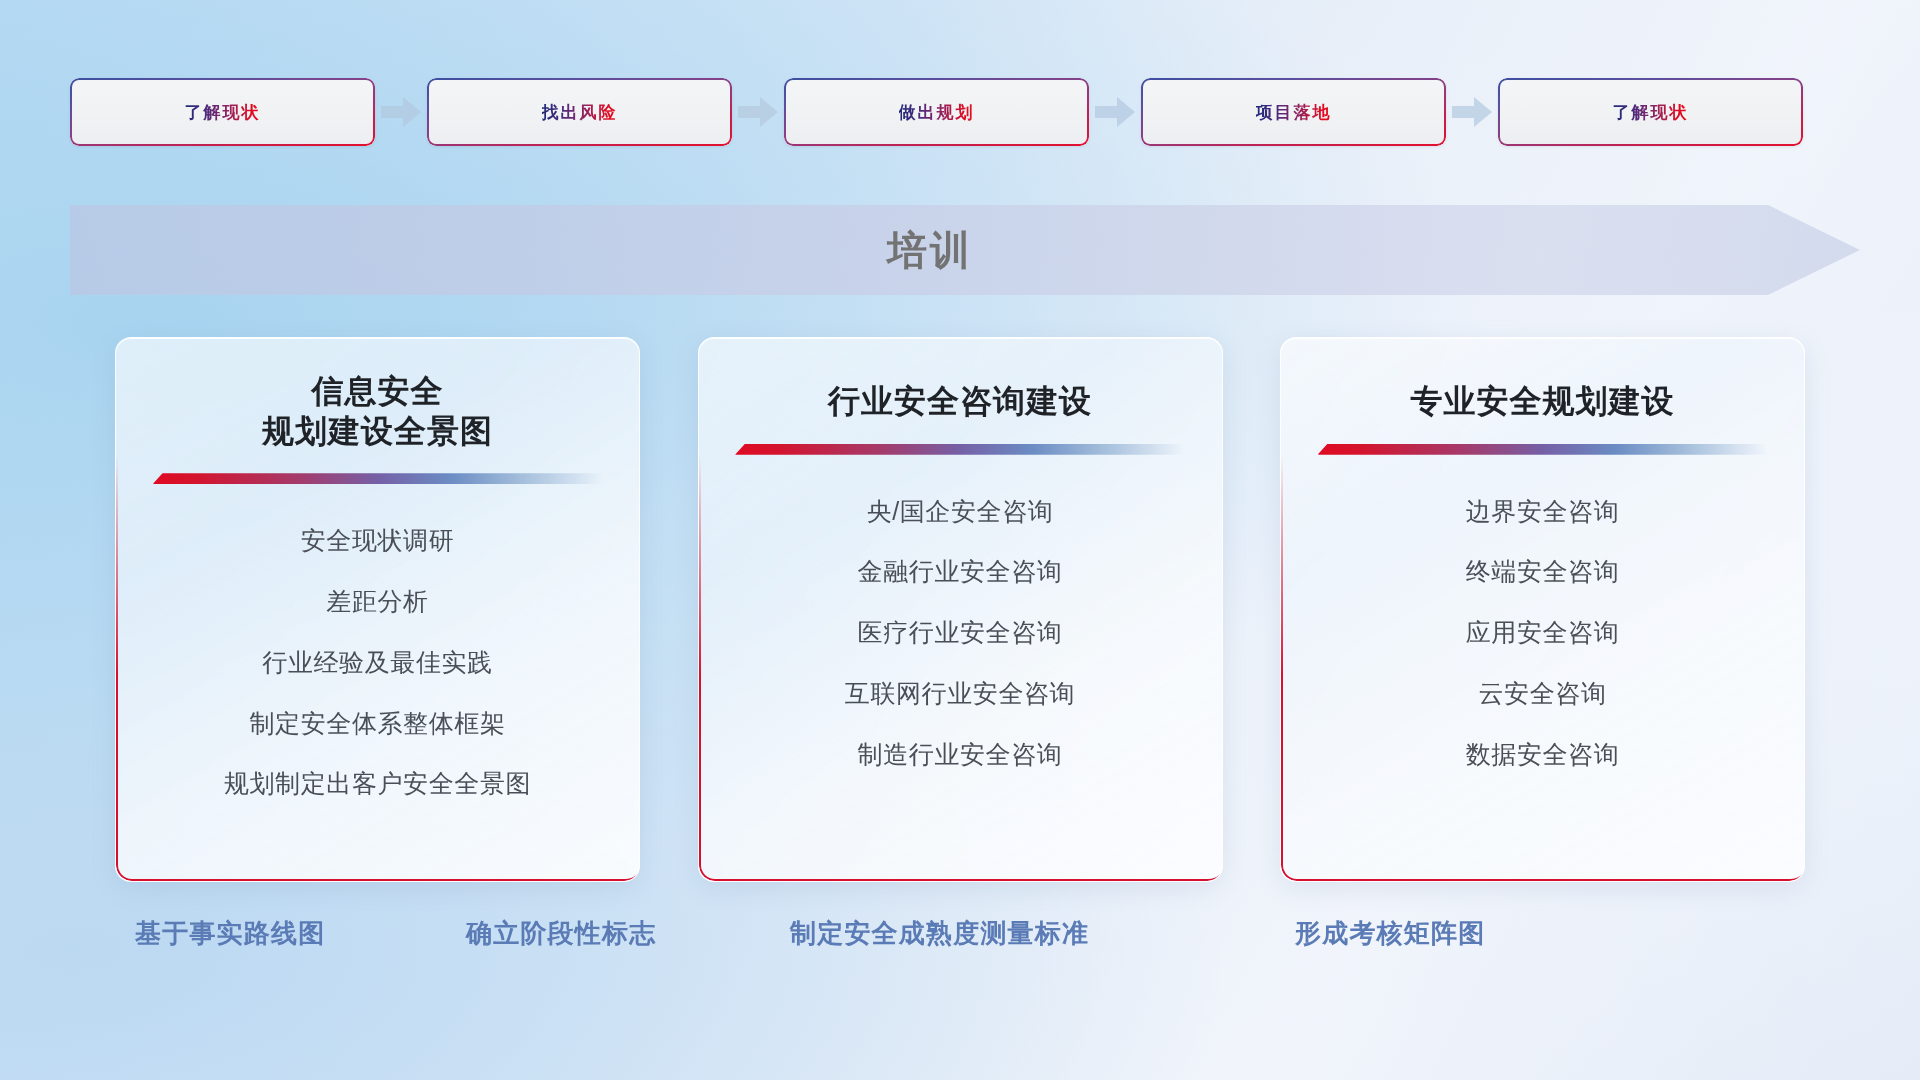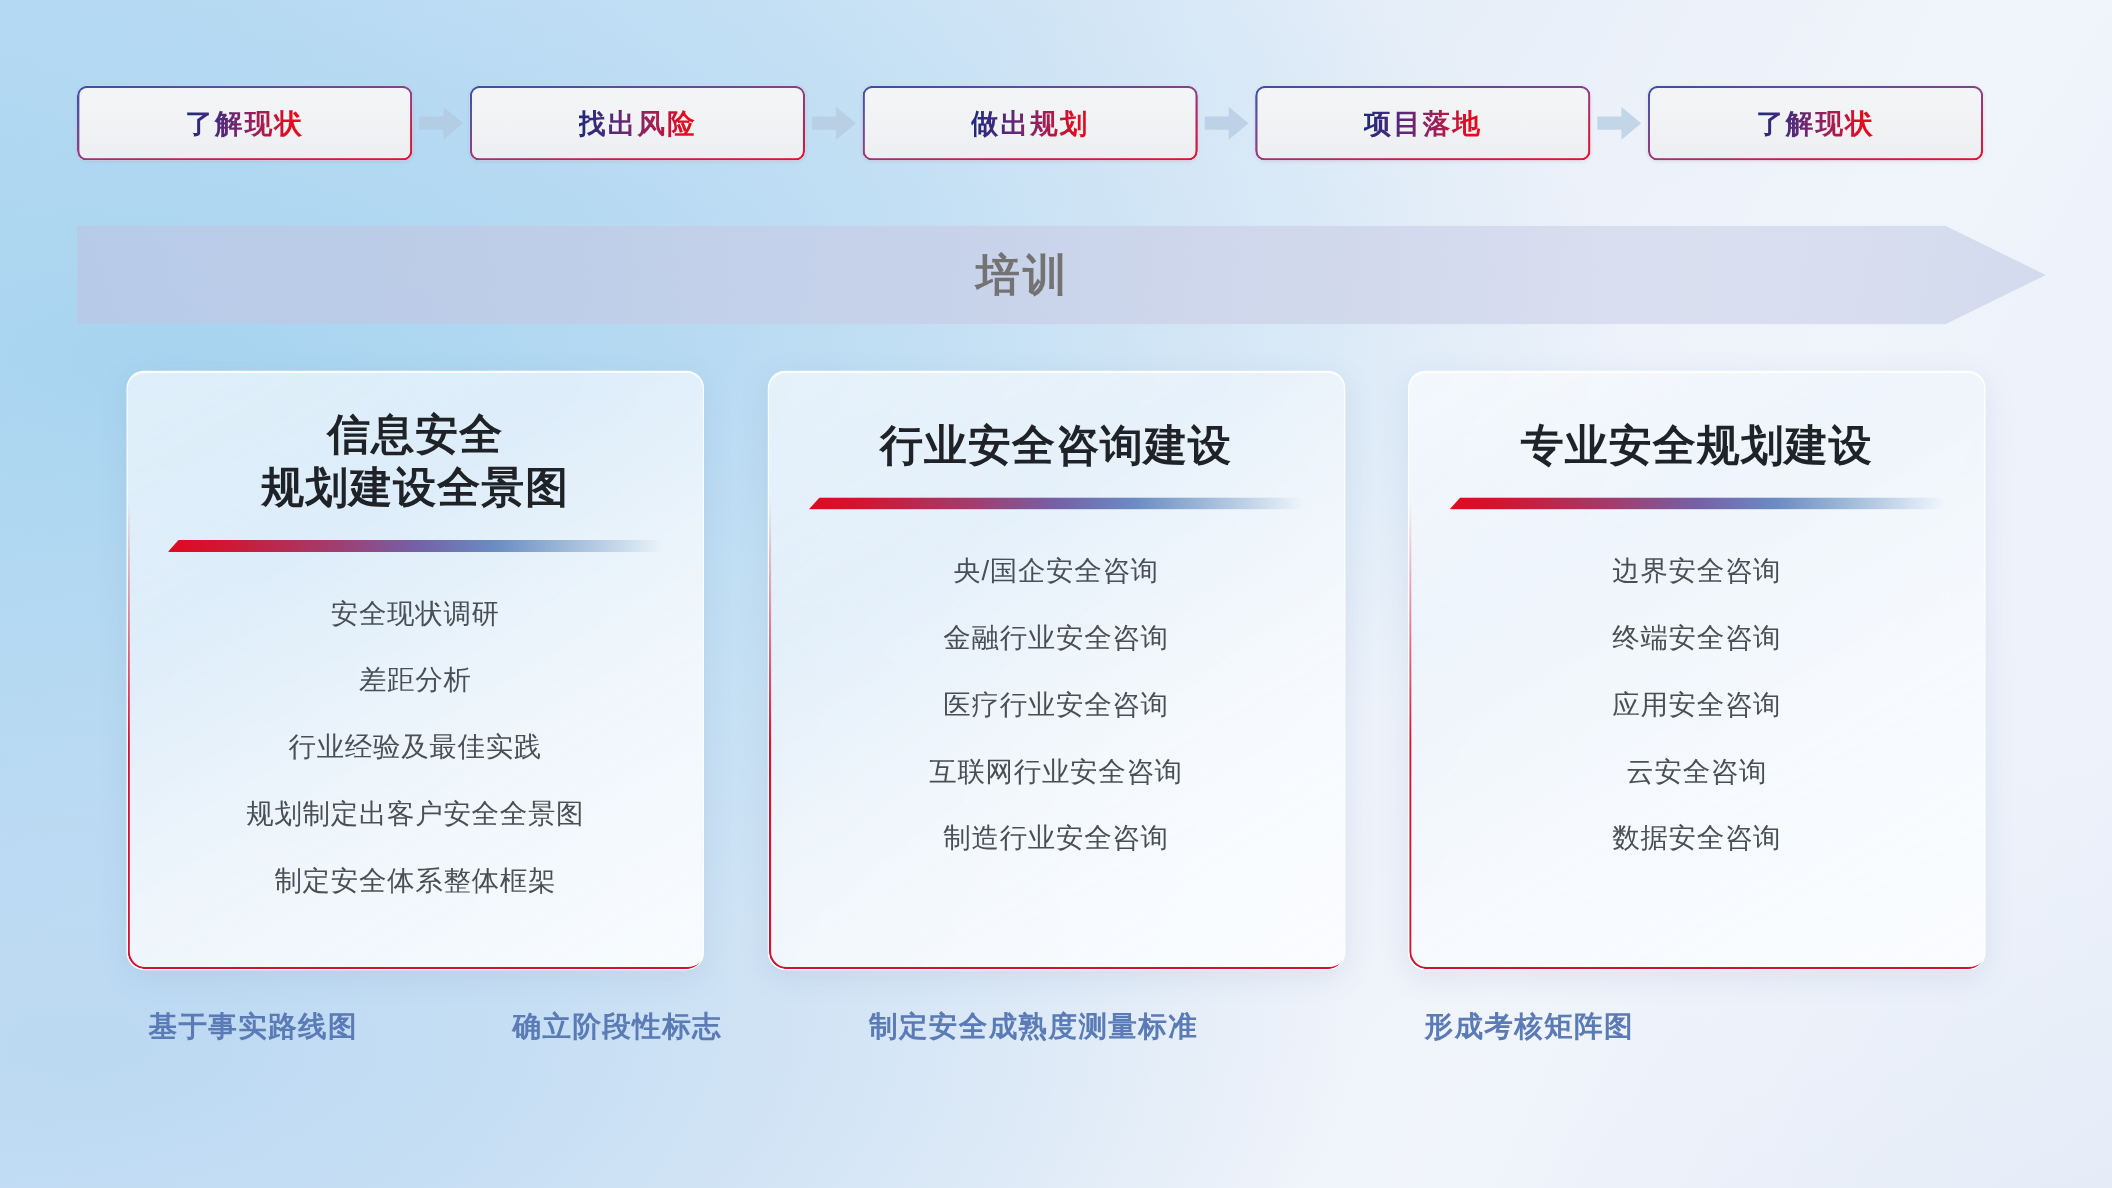--- a/index.html
+++ b/index.html
@@ -29,21 +29,21 @@
     box-shadow:0 1px 3px rgba(60,80,120,.10);
   }
   .step-box::before{
     content:""; position:absolute; inset:0; border-radius:9px; padding:2px;
     background:linear-gradient(170deg,#3d4fa0 0%, #5a4f9e 22%, #8c3f84 48%, #c32050 74%, #e4102e 100%);
     -webkit-mask:linear-gradient(#000 0 0) content-box, linear-gradient(#000 0 0);
     -webkit-mask-composite:xor; mask-composite:exclude;
     pointer-events:none;
   }
   .step-label {
-    font-size:25px; font-weight:bold; letter-spacing:2px;
+    font-size:17px; font-weight:bold; letter-spacing:2px;
     background:linear-gradient(90deg,#1e2a78 0%, #4a2a7e 26%, #96215c 58%, #e30b20 88%);
     -webkit-background-clip:text; background-clip:text;
     -webkit-text-fill-color:transparent; color:transparent;
     position:relative; z-index:2;
   }
   .step-arrow {
     width:52px; height:68px; display:flex; align-items:center; justify-content:center;
     flex:0 0 52px;
   }
   .step-arrow svg { display:block; }
@@ -84,21 +84,21 @@
     content:""; position:absolute; left:0; bottom:0; width:100%; height:100%;
     border-radius:16px;
     border-left:2.5px solid #d81030;
     border-bottom:2.5px solid #d81030;
     -webkit-mask:linear-gradient(200deg, transparent 42%, #000 72%);
     mask:linear-gradient(200deg, transparent 42%, #000 72%);
     pointer-events:none;
   }
   .card-title {
     margin-top:44px;
-    font-size:39px; font-weight:bold; color:#1f2227;
+    font-size:32px; font-weight:bold; color:#1f2227;
     line-height:1.24; text-align:center; letter-spacing:1px;
     padding:0 26px;
   }
   .card-title.two-line { margin-top:34px; }
   .divider {
     width:450px; height:11px; margin-top:22px; margin-bottom:6px;
     background:linear-gradient(90deg,#e00a22 0%, #d3142f 10%, #a53a6a 32%, #7560a6 50%, #6b8cc4 66%, #9db8d8 80%, rgba(210,225,240,0) 100%);
     clip-path:polygon(10px 0, 100% 0, 100% 100%, 0 100%);
     border-radius:1px;
   }
@@ -191,22 +191,22 @@
   <div class="card">
     <div class="card-title two-line">
       <div>信息安全</div>
       <div>规划建设全景图</div>
     </div>
     <div class="divider"></div>
     <ul class="card-list">
       <li>安全现状调研</li>
       <li>差距分析</li>
       <li>行业经验及最佳实践</li>
+      <li>制定安全体系整体框架</li>
       <li>规划制定出客户安全全景图</li>
-      <li>制定安全体系整体框架</li>
     </ul>
   </div>
 
   <div class="card">
     <div class="card-title">
       <div>行业安全咨询建设</div>
     </div>
     <div class="divider"></div>
     <ul class="card-list">
       <li>央/国企安全咨询</li>

